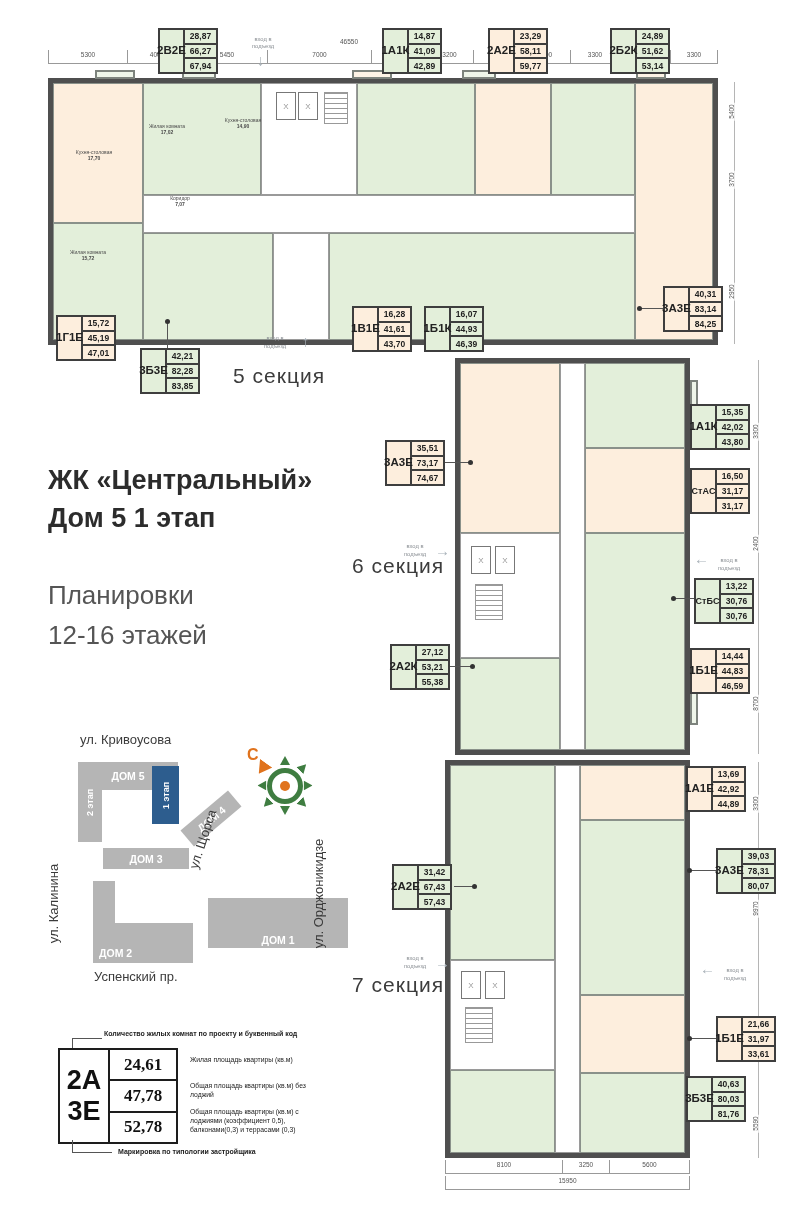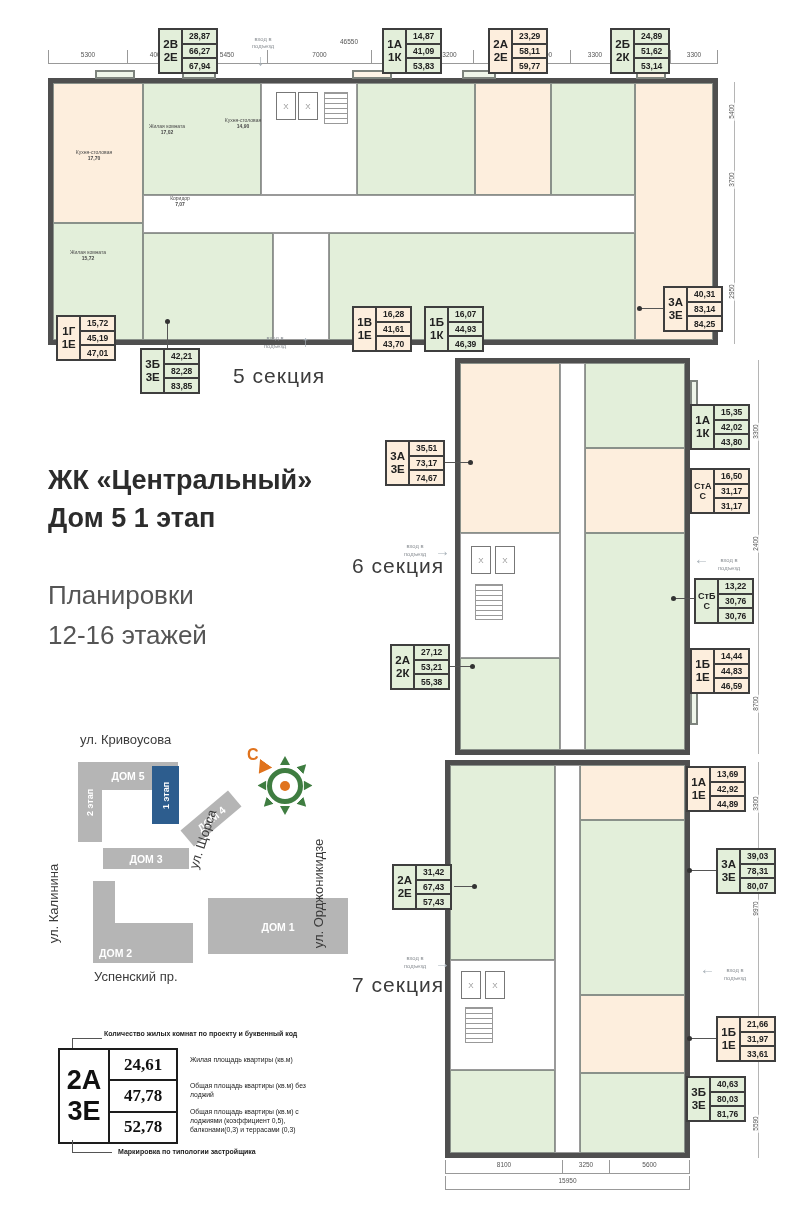--- a/index.html
+++ b/index.html
@@ -10,21 +10,21 @@
   .room{position:absolute;border:1px solid #8a918a;box-sizing:border-box;}
   .rg{background:#e3efda}.ro{background:#fdeedd}.rw{background:#fff;border-color:#9a9a9a}
   .lift{position:absolute;border:1.5px solid #777;color:#999;font-size:8px;display:flex;
         align-items:center;justify-content:center;background:#fff;}
   .stairs{position:absolute;background:repeating-linear-gradient(to bottom,#999 0 1px,transparent 1px 5px);border:1px solid #999;}
   .bump{position:absolute;border:2px solid #7d837d;box-sizing:border-box;z-index:1;}
   .roomlab{position:absolute;font-size:5px;line-height:1.15;color:#4a4a4a;text-align:center;z-index:2;}
   .roomlab b{display:block;font-weight:700;}
   
   .apt{position:absolute;display:flex;border:2px solid #3e3e3e;z-index:6;box-sizing:border-box;}
-  .apt .codes{width:23px;display:flex;flex-direction:column;align-items:center;justify-content:center;
+  .apt .codes{width:23px;display:flex;flex-direction:row;align-items:center;justify-content:center;
               border-right:2px solid #3e3e3e;font-weight:700;font-size:11.5px;line-height:1.15;color:#222;}
   .apt .vals{width:35px;display:flex;flex-direction:column;}
   .apt .vals span{flex:1;display:flex;align-items:center;justify-content:center;font-size:8.5px;
                   font-weight:700;border-bottom:2px solid #3e3e3e;color:#222;}
   .apt .vals span:last-child{border-bottom:none;}
   .apt.g{background:#e3efda}.apt.o{background:#fdeedd}
   .apt.sm .codes{font-size:9px;}
   .apt{height:46px;width:60px;}
   
   .lead{position:absolute;background:#555;z-index:4;}
@@ -172,21 +172,21 @@
       </div>
     </div>
   <div class="apt g" style="left:382px;top:28px;">
     <div class="codes">
         <span>1А</span>
         <span>1К</span>
       </div>
     <div class="vals">
         <span>14,87</span>
         <span>41,09</span>
-        <span>53,83</span>
+        <span>42,89</span>
       </div>
     </div>
   <div class="apt o" style="left:488px;top:28px;">
     <div class="codes">
         <span>2А</span>
         <span>2Е</span>
       </div>
     <div class="vals">
         <span>23,29</span>
         <span>58,11</span>
@@ -460,21 +460,21 @@
 
   <div class="map" style="left:48px;top:726px;width:290px;height:250px;">
     <div class="street" style="left:32px;top:6px;">ул. Кривоусова</div>
     <div class="bld" style="left:30px;top:36px;width:100px;height:28px;">ДОМ 5</div>
     <div class="stage" style="left:30px;top:36px;width:24px;height:80px;background:#b5b5b5;">2 этап</div>
     <div class="stage" style="left:104px;top:40px;width:27px;height:58px;background:#2d5d8e;">1 этап</div>
     <div class="bld" style="left:132px;top:82px;width:62px;height:21px;transform:rotate(-40deg);">ДОМ 4</div>
     <div class="bld" style="left:55px;top:122px;width:86px;height:21px;">ДОМ 3</div>
     <div class="bld" style="left:45px;top:155px;width:22px;height:82px;"></div>
     <div class="bld" style="left:45px;top:197px;width:100px;height:40px;justify-content:flex-start;padding-left:6px;box-sizing:border-box;align-items:flex-end;padding-bottom:4px;">ДОМ 2</div>
-    <div class="bld" style="left:160px;top:172px;width:140px;height:56px;align-items:flex-end;padding-bottom:21px;box-sizing:border-box;">ДОМ 1</div>
+    <div class="bld" style="left:160px;top:172px;width:140px;height:50px;align-items:flex-end;padding-bottom:2px;box-sizing:border-box;">ДОМ 1</div>
     <div class="street" style="left:138px;top:140px;transform:rotate(-72deg);transform-origin:left top;">ул. Щорса</div>
     <div class="street" style="left:-34px;top:170px;transform:rotate(-90deg);">ул. Калинина</div>
     <div class="street" style="left:216px;top:160px;transform:rotate(-90deg);">ул. Орджоникидзе</div>
     <div class="street" style="left:46px;top:224px;margin-top:19px;">Успенский пр.</div>
     <div class="compass" style="left:205px;top:28px;">
       <span class="c-n">С</span>
       <div class="c-wedge" style="left:2px;top:8px;transform:rotate(215deg);"></div>
       <div class="c-ring"></div>
       <div class="c-dot"></div>
       <div class="c-ray" style="left:27px;top:2px;"></div>

